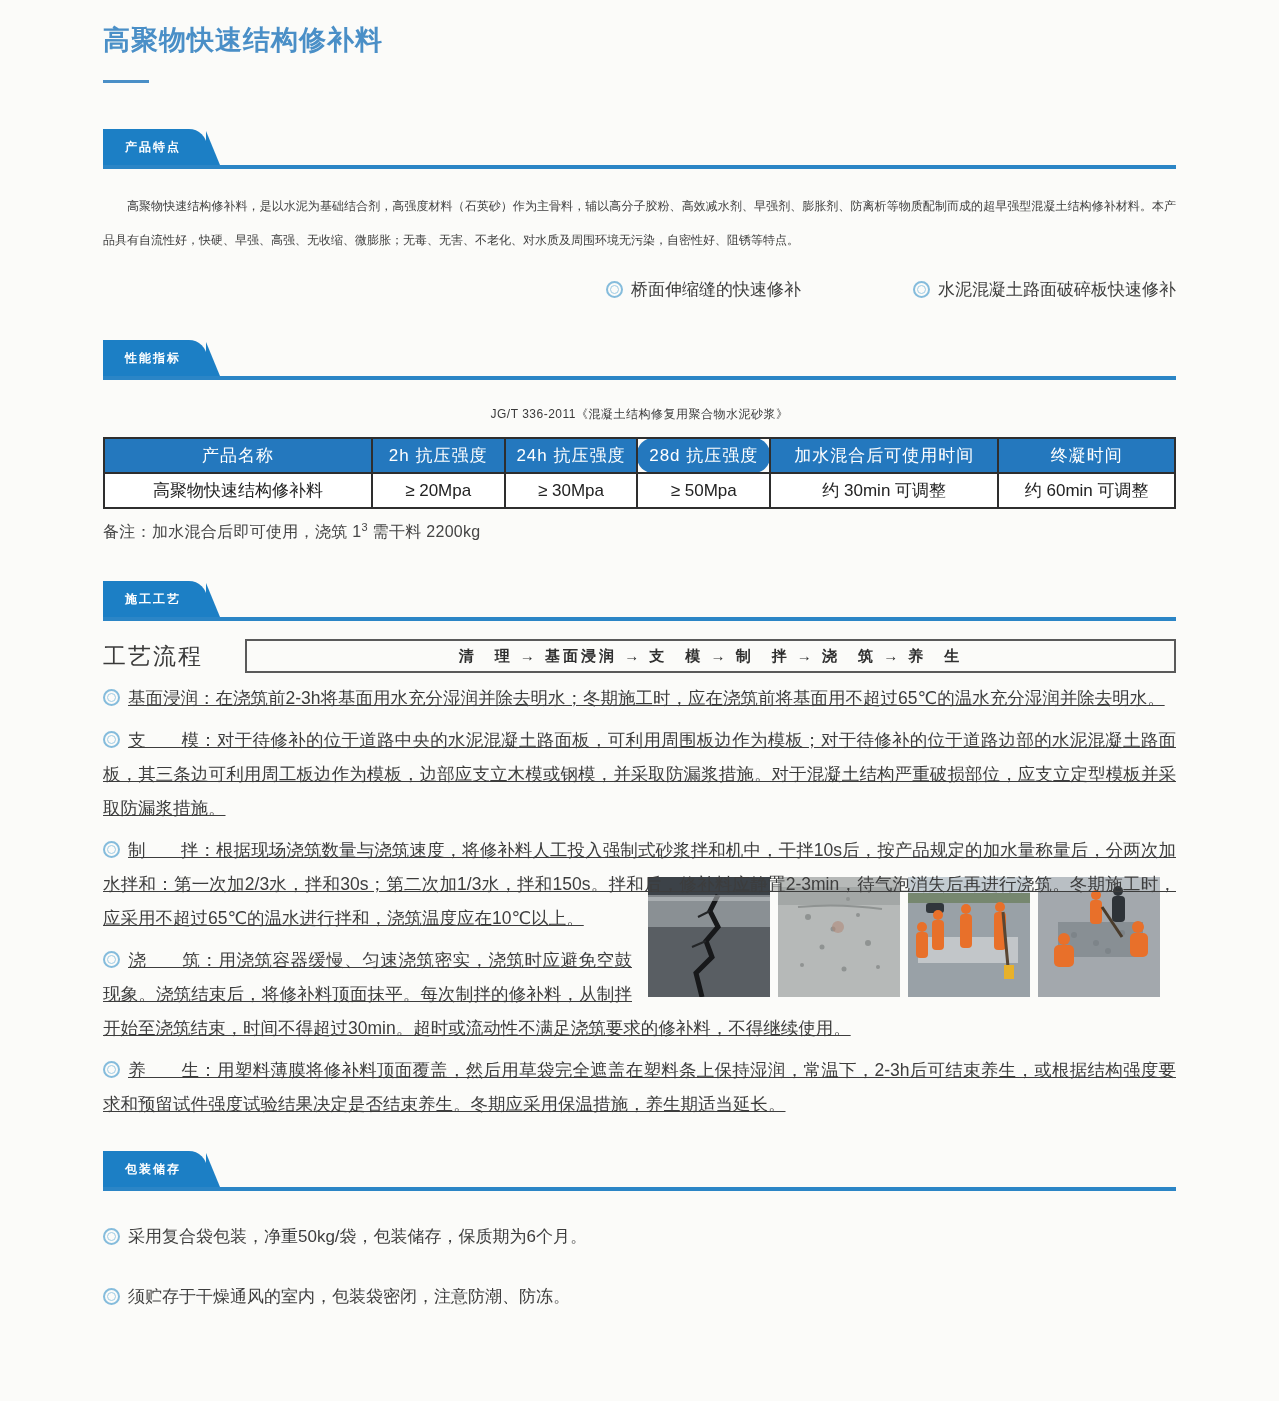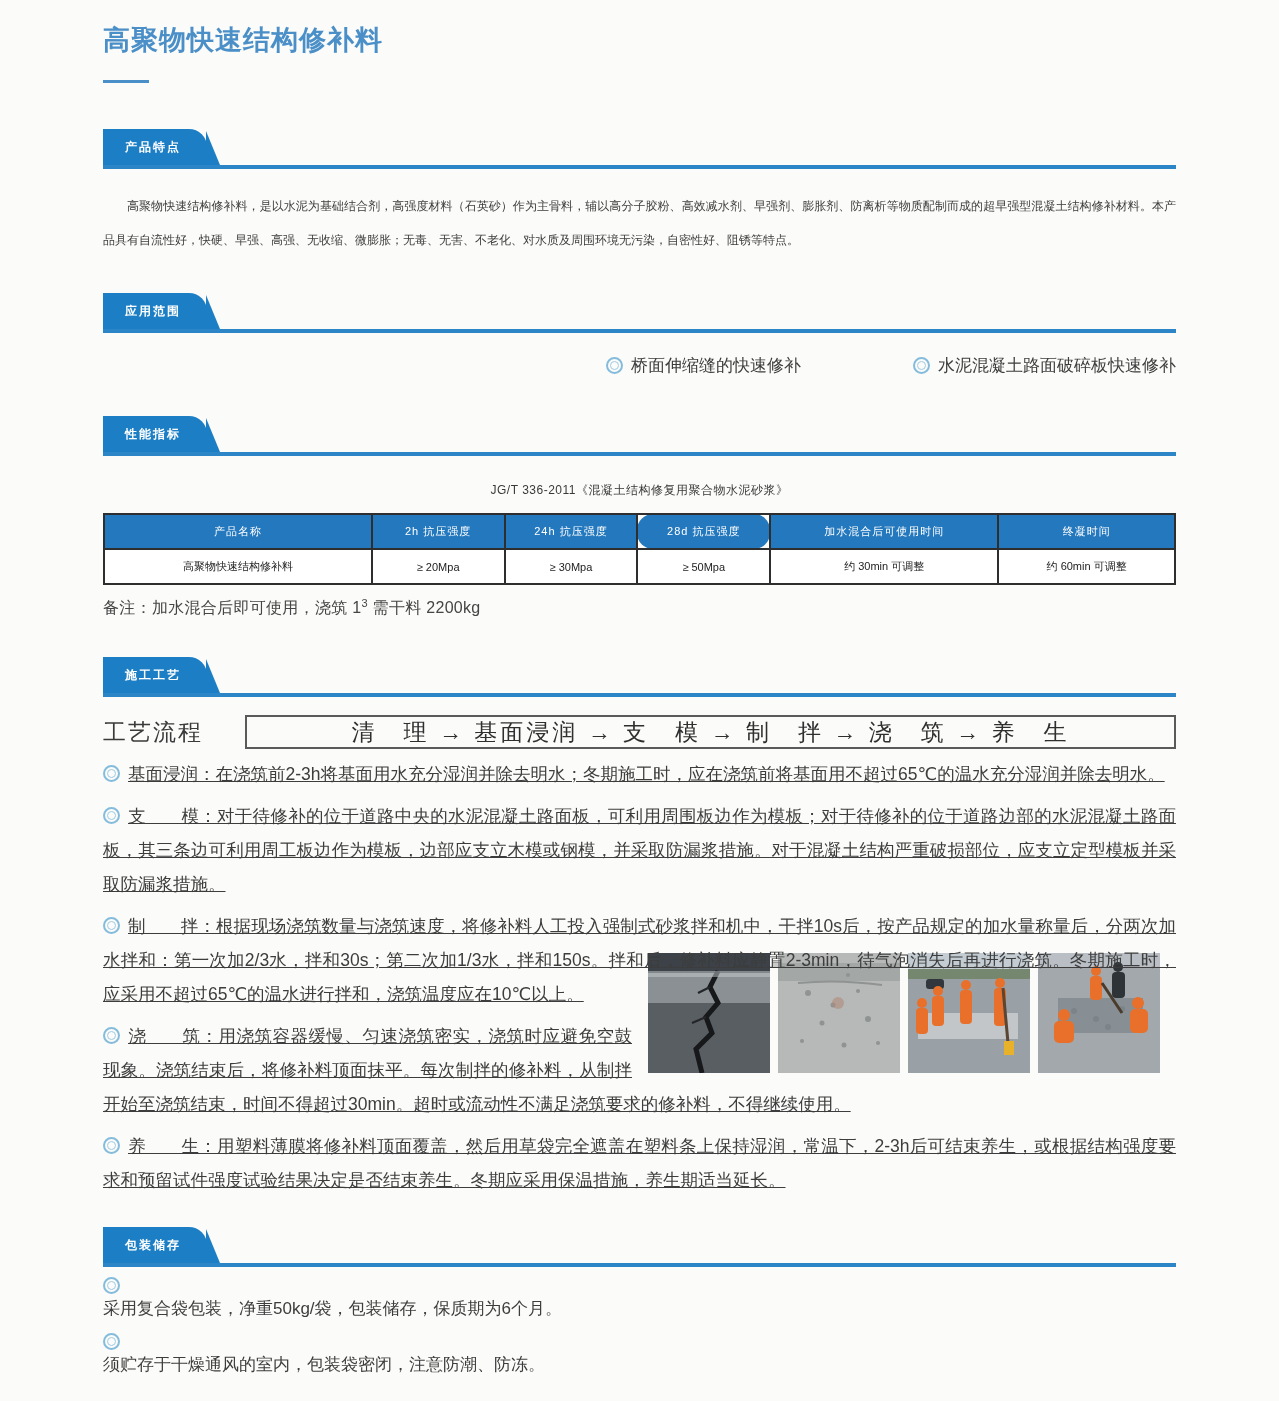--- a/index.html
+++ b/index.html
@@ -46,71 +46,68 @@
 
   .bullet-row{display:flex;align-items:flex-start;font-size:17px;line-height:29px;}
   .bullet-row .ring{margin-top:6px;}
 
   .app-list{display:flex;margin-top:18px;justify-content:flex-end;}
   .app-list .bullet-row:first-child{width:307px;}
 
   
   .std-caption{text-align:center;font-size:12px;color:#3a3a3a;margin-top:26px;letter-spacing:.5px;}
   table.perf{border-collapse:collapse;width:100%;margin-top:14px;}
-  table.perf th,table.perf td{border:2px solid #2e2e2e;text-align:center;font-size:11px;padding:4px 4px;height:25px;}
+  table.perf th,table.perf td{border:2px solid #2e2e2e;text-align:center;font-size:17px;padding:4px 4px;height:25px;}
   table.perf th{background:#2478be;color:#fff;font-weight:normal;letter-spacing:1px;}
   table.perf td{background:#fff;color:#222;}
   .col-name{width:25%;} .col-2h{width:12.4%;} .col-24h{width:12.4%;} .col-28d{width:12.4%;border-radius:16px;}
   .col-use{width:21.3%;} .col-final{width:16.5%;}
   .tbl-note{font-size:16px;color:#454545;margin-top:12px;letter-spacing:.3px;}
   .tbl-note sup{font-size:11px;}
 
   
   .flow-row{display:flex;align-items:center;margin-top:18px;}
   .flow-label{font-size:23px;color:#3a3a3a;width:142px;flex:none;letter-spacing:2px;}
   .flow-box{
     flex:1;border:2px solid #5a5a5a;height:30px;
     display:flex;align-items:center;justify-content:center;
-    font-size:23px;font-weight:400;color:#2f2f2f;letter-spacing:3px;
+    font-size:15px;font-weight:700;color:#2f2f2f;letter-spacing:3px;
   }
   .step{font-size:17.5px;line-height:34px;margin:8px 0 0 0;text-align:justify;}
   .step .ring{margin-top:0;}
   .steps{overflow:visible;text-decoration:underline;}
 
   
   .photos{
     float:right;width:528px;margin:-58px 0 6px 16px;
     display:flex;gap:8px;
   }
   .photos .ph{width:122px;height:120px;flex:none;display:block;}
 
   .clear{clear:both;}
 
   
-  .pk-list .bullet-row{margin-top:4px;flex-direction:column;}
+  .pk-list .bullet-row{margin-top:31px;}
 
   .mt46{margin-top:46px;} .mt36{margin-top:36px;} .mt30{margin-top:30px;}
   .mt28{margin-top:38px;}
 </style>
 </head>
 <body>
 
 <div class="page">
 
   <div class="doc-title">高聚物快速结构修补料</div>
   <div class="title-dash"></div>
 
   <div class="section-head mt46">
     <span class="badge">产品特点</span>
   </div>
   <p class="para">高聚物快速结构修补料，是以水泥为基础结合剂，高强度材料（石英砂）作为主骨料，辅以高分子胶粉、高效减水剂、早强剂、膨胀剂、防离析等物质配制而成的超早强型混凝土结构修补材料。本产品具有自流性好，快硬、早强、高强、无收缩、微膨胀；无毒、无害、不老化、对水质及周围环境无污染，自密性好、阻锈等特点。</p>
 
-  <div class="section-head mt36">
-    <span class="badge">应用范围</span>
-  </div>
   <div class="app-list">
     <div class="bullet-row">
       <span class="ring"></span>
       <span>桥面伸缩缝的快速修补</span>
     </div>
     <div class="bullet-row">
       <span class="ring"></span>
       <span>水泥混凝土路面破碎板快速修补</span>
     </div>
   </div>

